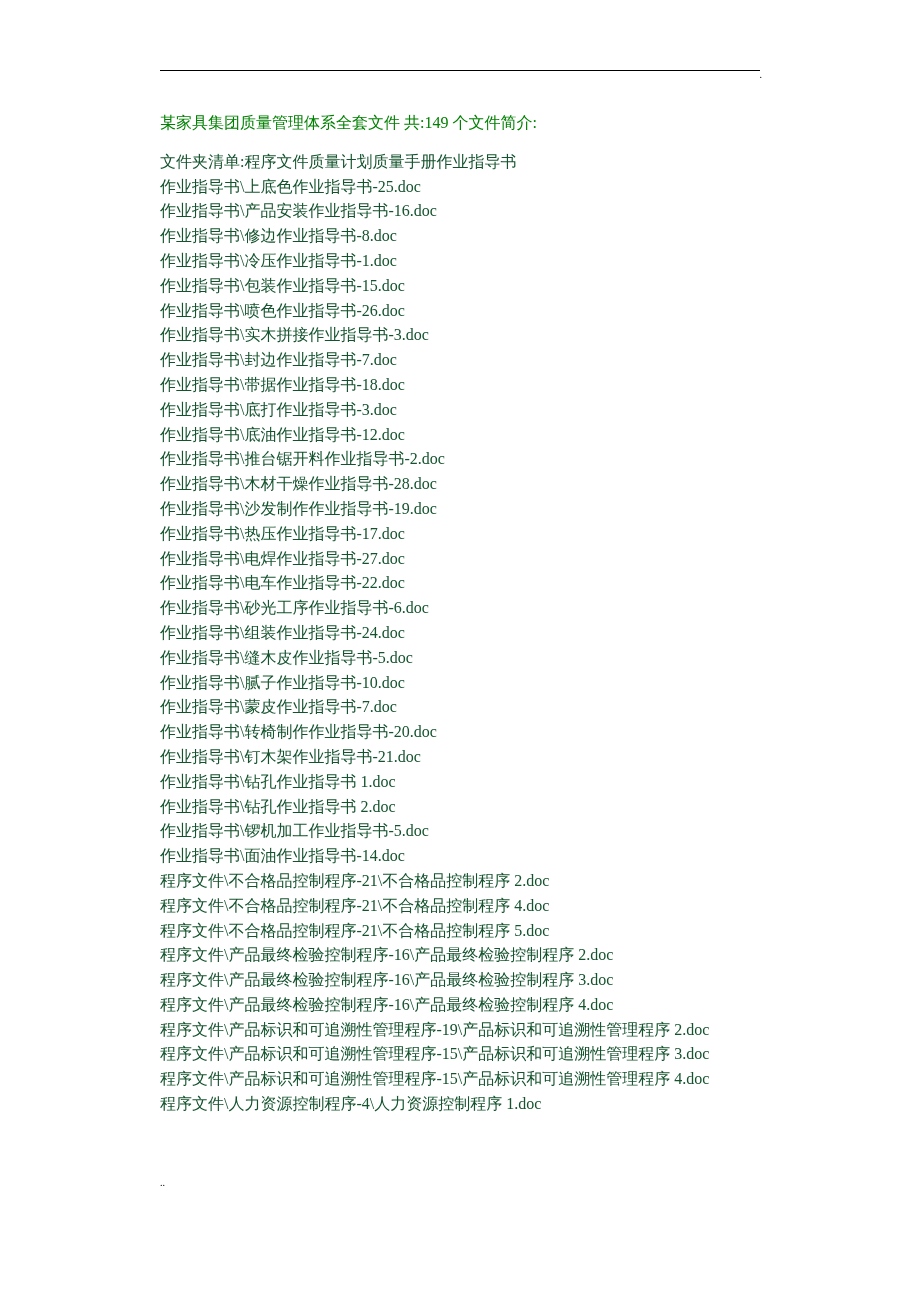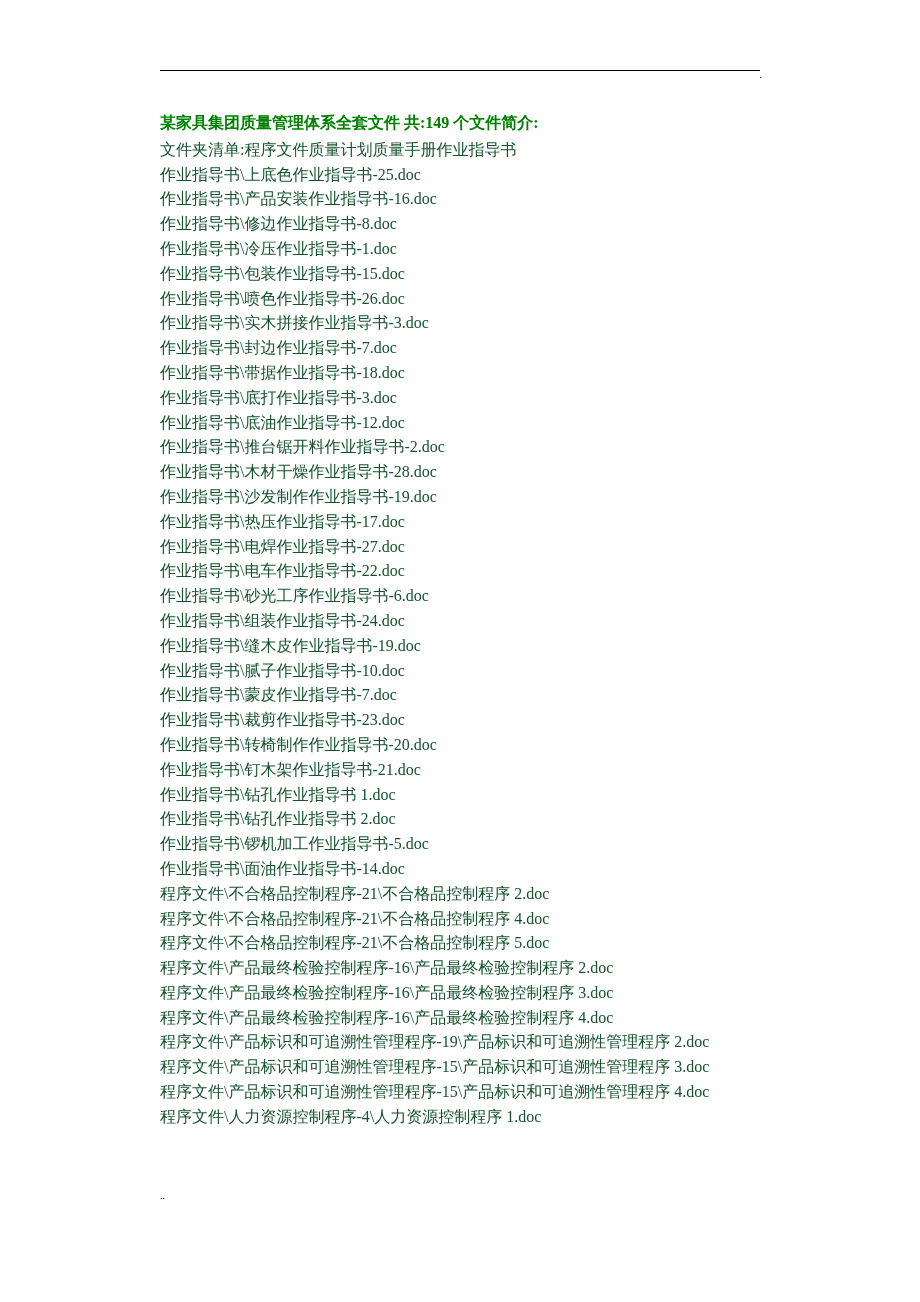--- a/index.html
+++ b/index.html
@@ -22,22 +22,22 @@
     }
     .top-rule::after {
       content: ".";
       position: absolute;
       right: -2px;
       top: -2px;
       font-size: 10px;
     }
     .title {
       color: #008000;
-      font-weight: bold;
-      margin-bottom: 2px;
+      font-weight: normal;
+      margin-bottom: 14px;
       line-height: 1.55;
     }
     .line {
       color: #14532d;
       line-height: 1.55;
       white-space: nowrap;
     }
     .footer-dots {
       margin-top: 60px;
       font-size: 10px;
@@ -67,24 +67,23 @@
     <div class="line">作业指导书\底打作业指导书-3.doc</div>
     <div class="line">作业指导书\底油作业指导书-12.doc</div>
     <div class="line">作业指导书\推台锯开料作业指导书-2.doc</div>
     <div class="line">作业指导书\木材干燥作业指导书-28.doc</div>
     <div class="line">作业指导书\沙发制作作业指导书-19.doc</div>
     <div class="line">作业指导书\热压作业指导书-17.doc</div>
     <div class="line">作业指导书\电焊作业指导书-27.doc</div>
     <div class="line">作业指导书\电车作业指导书-22.doc</div>
     <div class="line">作业指导书\砂光工序作业指导书-6.doc</div>
     <div class="line">作业指导书\组装作业指导书-24.doc</div>
-    <div class="line">作业指导书\缝木皮作业指导书-19.doc</div>
+    <div class="line">作业指导书\缝木皮作业指导书-5.doc</div>
     <div class="line">作业指导书\腻子作业指导书-10.doc</div>
     <div class="line">作业指导书\蒙皮作业指导书-7.doc</div>
-    <div class="line">作业指导书\裁剪作业指导书-23.doc</div>
     <div class="line">作业指导书\转椅制作作业指导书-20.doc</div>
     <div class="line">作业指导书\钉木架作业指导书-21.doc</div>
     <div class="line">作业指导书\钻孔作业指导书 1.doc</div>
     <div class="line">作业指导书\钻孔作业指导书 2.doc</div>
     <div class="line">作业指导书\锣机加工作业指导书-5.doc</div>
     <div class="line">作业指导书\面油作业指导书-14.doc</div>
     <div class="line">程序文件\不合格品控制程序-21\不合格品控制程序 2.doc</div>
     <div class="line">程序文件\不合格品控制程序-21\不合格品控制程序 4.doc</div>
     <div class="line">程序文件\不合格品控制程序-21\不合格品控制程序 5.doc</div>
     <div class="line">程序文件\产品最终检验控制程序-16\产品最终检验控制程序 2.doc</div>

